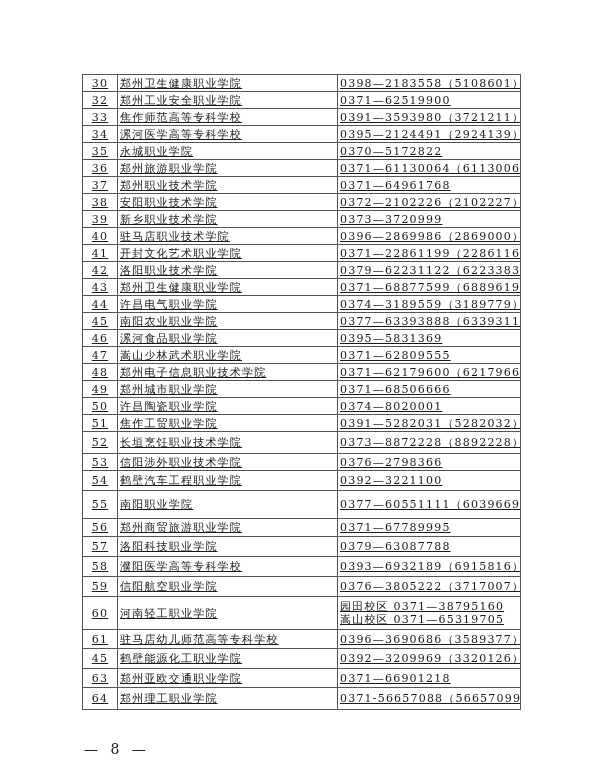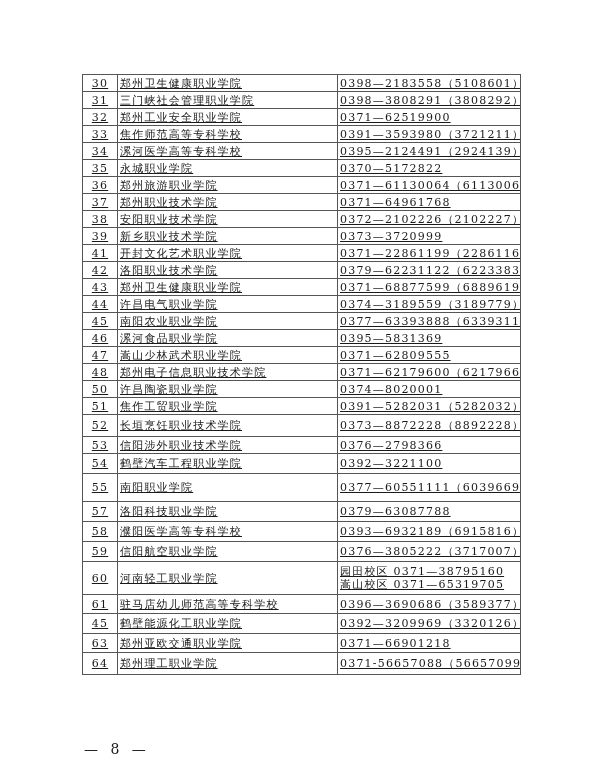--- a/index.html
+++ b/index.html
@@ -32,27 +32,20 @@
 <table class="contacts">
   <tbody id="rows">
       <tr style="height: 17px;">
         <td class="num">30</td>
         <td class="name">郑州卫生健康职业学院</td>
         <td class="phone">
           <span class="phone-line">0398—2183558（5108601）</span>
         </td>
       </tr>
       <tr style="height: 17px;">
-        <td class="num">31</td>
-        <td class="name">三门峡社会管理职业学院</td>
-        <td class="phone">
-          <span class="phone-line">0398—3808291（3808292）</span>
-        </td>
-      </tr>
-      <tr style="height: 17px;">
         <td class="num">32</td>
         <td class="name">郑州工业安全职业学院</td>
         <td class="phone">
           <span class="phone-line">0371—62519900</span>
         </td>
       </tr>
       <tr style="height: 17px;">
         <td class="num">33</td>
         <td class="name">焦作师范高等专科学校</td>
         <td class="phone">
@@ -95,20 +88,27 @@
         </td>
       </tr>
       <tr style="height: 17px;">
         <td class="num">39</td>
         <td class="name">新乡职业技术学院</td>
         <td class="phone">
           <span class="phone-line">0373—3720999</span>
         </td>
       </tr>
       <tr style="height: 17px;">
+        <td class="num">40</td>
+        <td class="name">驻马店职业技术学院</td>
+        <td class="phone">
+          <span class="phone-line">0396—2869986（2869000）</span>
+        </td>
+      </tr>
+      <tr style="height: 17px;">
         <td class="num">41</td>
         <td class="name">开封文化艺术职业学院</td>
         <td class="phone">
           <span class="phone-line">0371—22861199（22861166）</span>
         </td>
       </tr>
       <tr style="height: 17px;">
         <td class="num">42</td>
         <td class="name">洛阳职业技术学院</td>
         <td class="phone">
@@ -148,20 +148,27 @@
         <td class="name">嵩山少林武术职业学院</td>
         <td class="phone">
           <span class="phone-line">0371—62809555</span>
         </td>
       </tr>
       <tr style="height: 17px;">
         <td class="num">48</td>
         <td class="name">郑州电子信息职业技术学院</td>
         <td class="phone">
           <span class="phone-line">0371—62179600（62179660）</span>
+        </td>
+      </tr>
+      <tr style="height: 17px;">
+        <td class="num">49</td>
+        <td class="name">郑州城市职业学院</td>
+        <td class="phone">
+          <span class="phone-line">0371—68506666</span>
         </td>
       </tr>
       <tr style="height: 17px;">
         <td class="num">50</td>
         <td class="name">许昌陶瓷职业学院</td>
         <td class="phone">
           <span class="phone-line">0374—8020001</span>
         </td>
       </tr>
       <tr style="height: 17px;">
@@ -190,20 +197,27 @@
         <td class="name">鹤壁汽车工程职业学院</td>
         <td class="phone">
           <span class="phone-line">0392—3221100</span>
         </td>
       </tr>
       <tr style="height: 28px;">
         <td class="num">55</td>
         <td class="name">南阳职业学院</td>
         <td class="phone">
           <span class="phone-line">0377—60551111（60396693）</span>
+        </td>
+      </tr>
+      <tr style="height: 18px;">
+        <td class="num">56</td>
+        <td class="name">郑州商贸旅游职业学院</td>
+        <td class="phone">
+          <span class="phone-line">0371—67789995</span>
         </td>
       </tr>
       <tr style="height: 20px;">
         <td class="num">57</td>
         <td class="name">洛阳科技职业学院</td>
         <td class="phone">
           <span class="phone-line">0379—63087788</span>
         </td>
       </tr>
       <tr style="height: 20px;">

